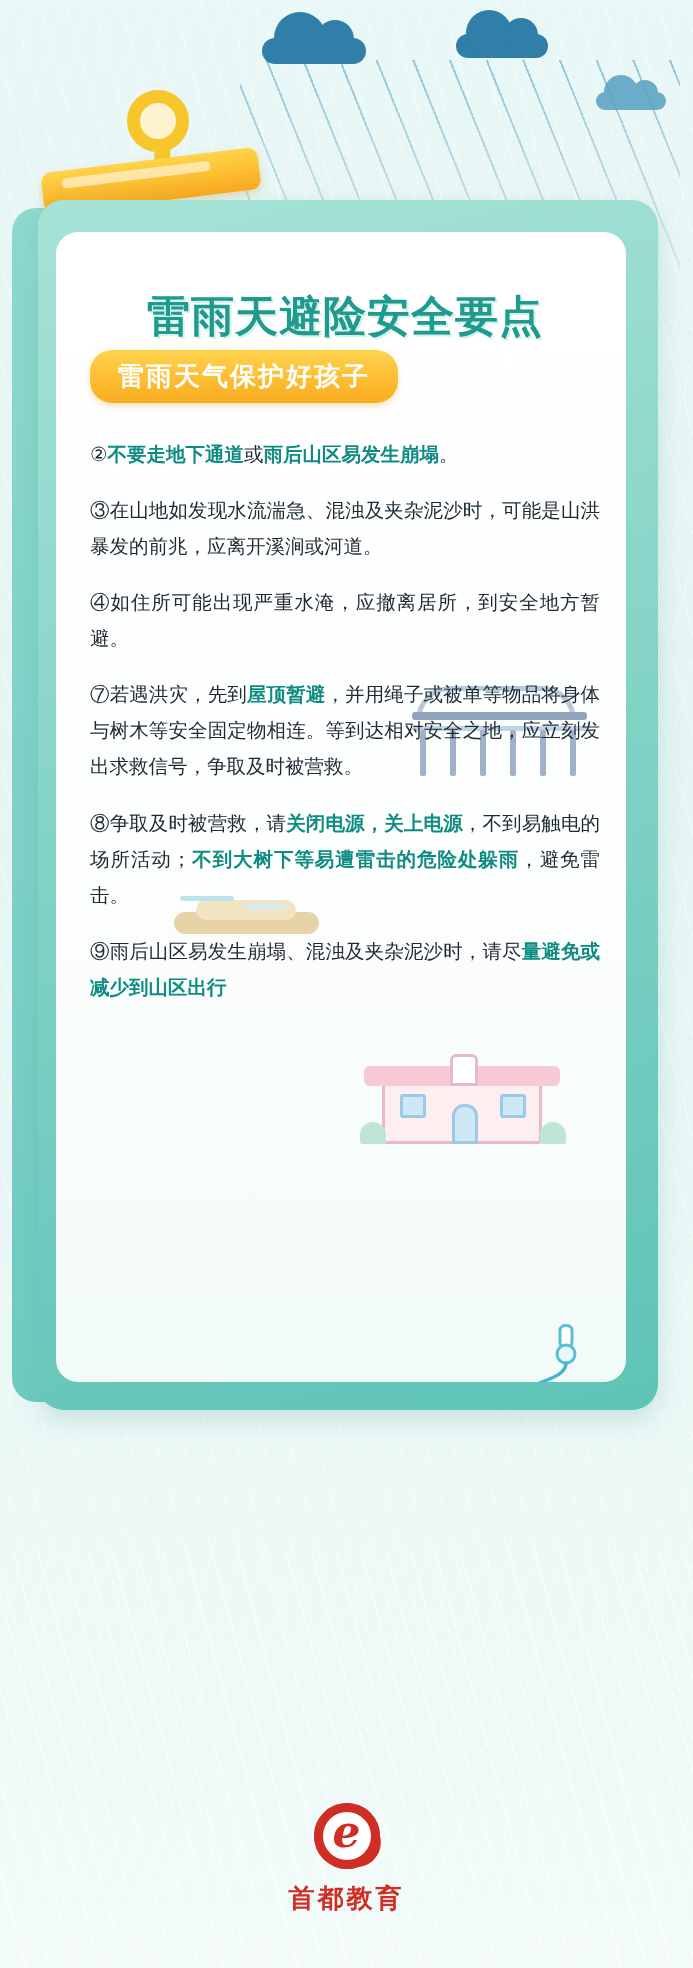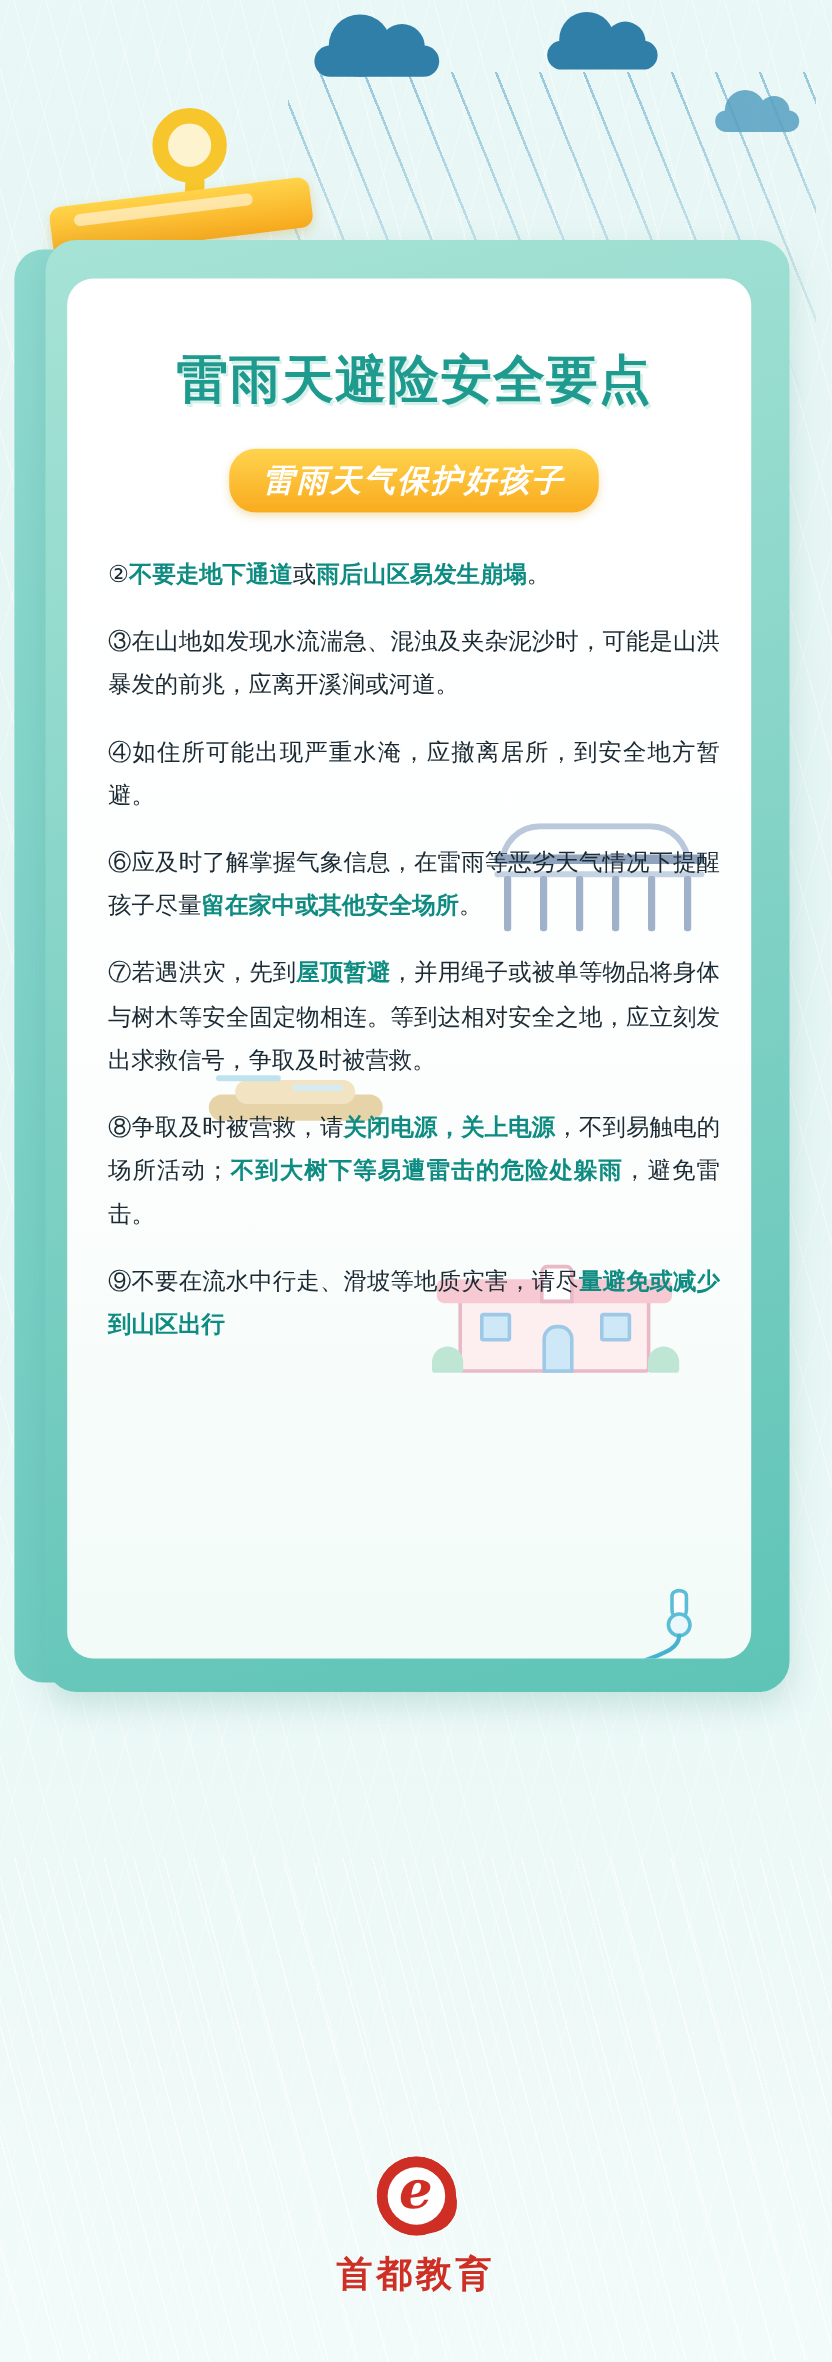--- a/index.html
+++ b/index.html
@@ -105,21 +105,21 @@
   .title {
     font-family: "DejaVu Sans", "Liberation Sans", sans-serif;
     font-size: 43px;
     font-weight: bold;
     letter-spacing: 1px;
     text-align: center;
     color: #1e9a8f;
     text-shadow: 2px 2px 0 #d6f0ea;
     margin-top: 20px;
   }
-  .subtitle-wrap { display: flex; justify-content: center; margin-top: 28px; font-style: italic; }
+  .subtitle-wrap { display: flex; justify-content: flex-start; margin-top: 4px; }
   .subtitle {
     background: linear-gradient(180deg,#ffd34e,#f9ab1e);
     color: #ffffff;
     font-size: 26px;
     font-weight: bold;
     padding: 9px 28px;
     border-radius: 22px;
     letter-spacing: 2px;
     box-shadow: 0 3px 7px rgba(220,160,20,.3);
     font-family: "DejaVu Sans", "Liberation Sans", sans-serif;
@@ -182,21 +182,21 @@
   }
   .logo-swirl {
     position: absolute; left: 50%; margin-left: -36px; top: 4px;
     width: 72px; height: 58px;
     border: 5px solid #cf2e24; border-radius: 50%;
     border-left-color: transparent; border-bottom-color: transparent;
     transform: rotate(35deg);
   }
   .logo-text {
     font-family: "DejaVu Serif", "Liberation Serif", serif;
-    font-size: 30px; font-weight: bold; color: #cf2e24; letter-spacing: 3px;
+    font-size: 26px; font-weight: bold; color: #cf2e24; letter-spacing: 3px;
   }
 </style>
 </head>
 <body>
 
 <div class="bg">
   <div class="bg-grid"></div>
   <div class="bg-bottom-lines"></div>
   <div class="rain"></div>
   <div class="cloud c1"></div>
@@ -255,24 +255,23 @@
   <h1 class="title">雷雨天避险安全要点</h1>
 
   <div class="subtitle-wrap">
     <div class="subtitle">雷雨天气保护好孩子</div>
   </div>
 
   <div class="content" id="content-list">
       <p class="item"><span>②</span><span class="hl">不要走地下通道</span><span>或</span><span class="hl">雨后山区易发生崩塌</span><span>。</span></p>
       <p class="item"><span>③</span><span>在山地如发现水流湍急、混浊及夹杂泥沙时，可能是山洪暴发的前兆，应离开溪涧或河道。</span></p>
       <p class="item"><span>④</span><span>如住所可能出现严重水淹，应撤离居所，到安全地方暂避。</span></p>
-      <p class="item"><span>⑥</span><span>应及时了解掌握气象信息，在雷雨等恶劣天气情况下提醒孩子尽量</span><span class="hl">留在家中或其他安全场所</span><span>。</span></p>
       <p class="item"><span>⑦</span><span>若遇洪灾，先到</span><span class="hl">屋顶暂避</span><span>，并用绳子或被单等物品将身体与树木等安全固定物相连。等到达相对安全之地，应立刻发出求救信号，争取及时被营救。</span></p>
       <p class="item"><span>⑧</span><span>争取及时被营救，请</span><span class="hl">关闭电源，关上电源</span><span>，不到易触电的场所活动；</span><span class="hl">不到大树下等易遭雷击的危险处躲雨</span><span>，避免雷击。</span></p>
-      <p class="item"><span>⑨</span><span>不要在流水中行走、滑坡等地质灾害，请尽</span><span class="hl">量避免或减少到山区出行</span></p>
+      <p class="item"><span>⑨</span><span>雨后山区易发生崩塌、混浊及夹杂泥沙时，请尽</span><span class="hl">量避免或减少到山区出行</span></p>
     </div>
 </div>
 
 <div class="footer">
   <div style="position:relative; width:72px; height:68px; margin:0 auto 10px auto;">
     <div class="logo-mark"></div>
     <div class="logo-swirl"></div>
   </div>
   <div class="logo-text">首都教育</div>
 </div>

